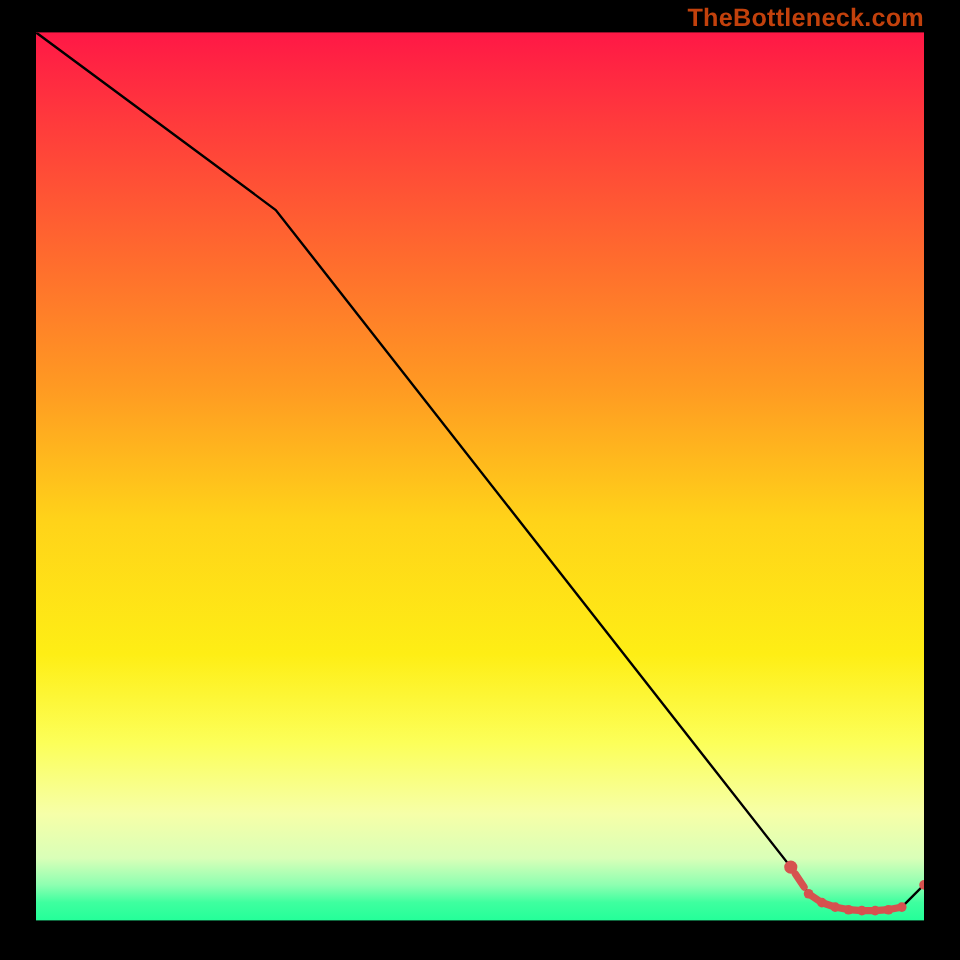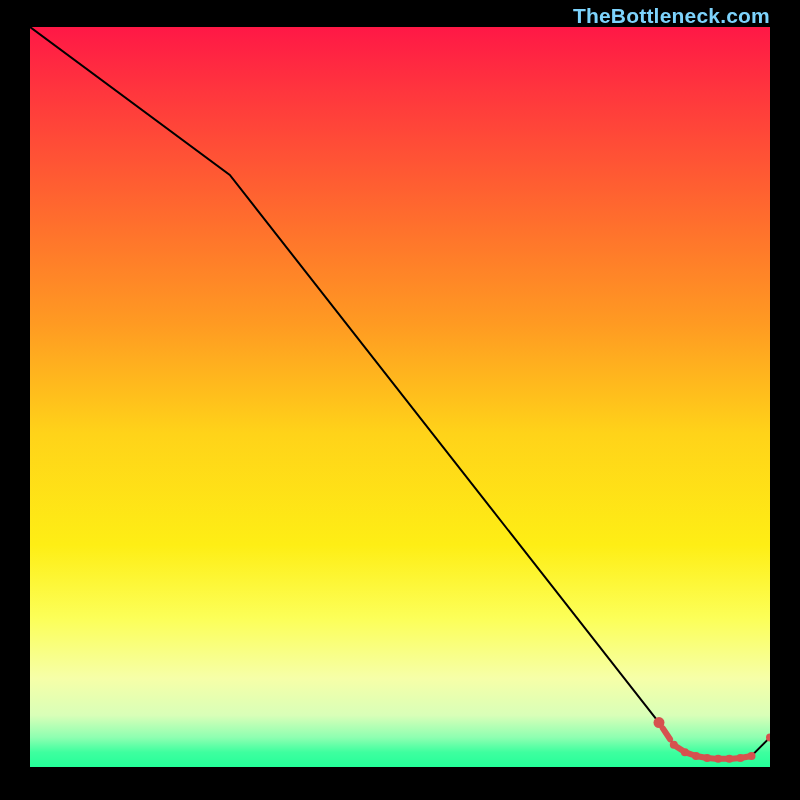--- a/index.html
+++ b/index.html
@@ -45,21 +45,21 @@
     width: 100%;
     height: 100%;
   }
   .watermark {
     position: absolute;
     top: 4px;
     right: 30px;
     font-family: Arial, Helvetica, sans-serif;
     font-size: 21px;
     font-weight: 600;
-    color: #7dd3fc;
+    color: #c2410c;
     letter-spacing: 0.2px;
     text-align: center;
   }
 </style>
 </head>
 <body>
 
 <div class="plot-wrap">
   <div class="plot-bg"></div>
   <svg class="plot-svg" viewBox="0 0 740 740" preserveAspectRatio="none">

